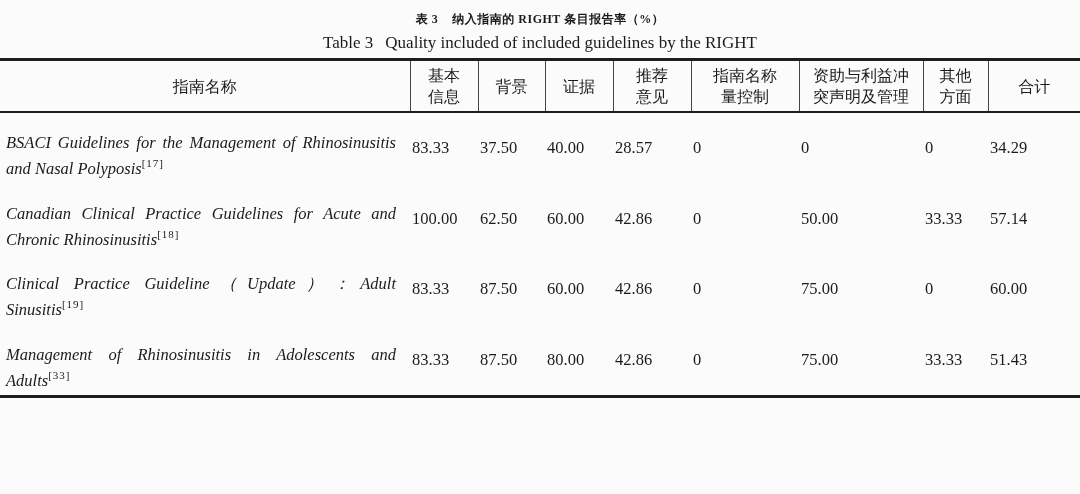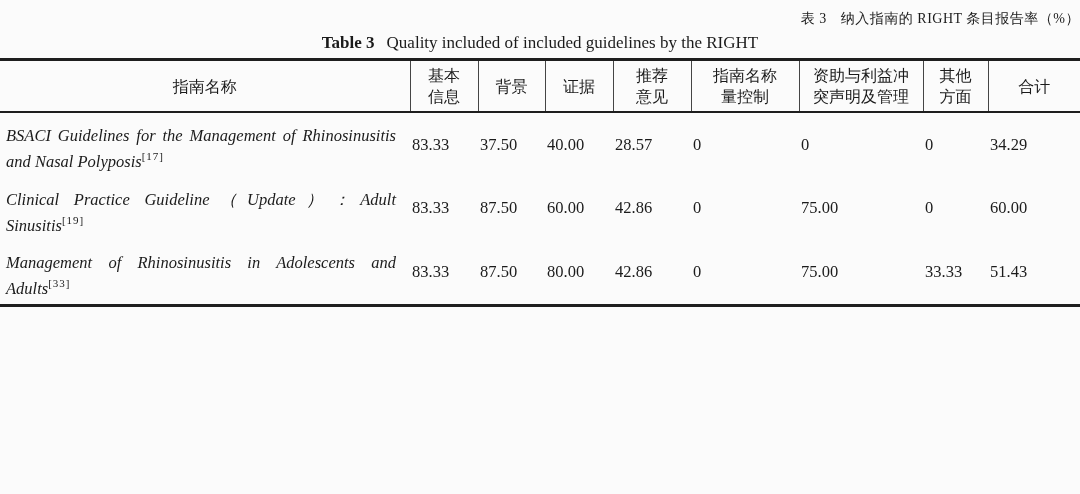--- a/index.html
+++ b/index.html
@@ -11,27 +11,26 @@
     overflow: hidden;
   }
   .page {
     width: 1080px; height: 494px;
     background: #fbfbfb;
     box-sizing: border-box;
     padding-top: 7px;
   }
   .titles { text-align: center; }
   .title-zh {
-    font-size: 14px; font-weight: normal; line-height: 24px;
+    font-size: 12px; font-weight: bold; line-height: 24px;
     letter-spacing: 0.5px;
-    text-align: right;
   }
   .title-zh .t-label { margin-right: 14px; }
   .title-en { font-size: 17px; line-height: 23px; }
-  .title-en .t-label { font-weight: bold; margin-right: 12px; }
+  .title-en .t-label { font-weight: normal; margin-right: 12px; }
 
   table.appraisal {
     margin-top: 4px;
     width: 1080px;
     border-collapse: collapse;
     table-layout: fixed;
     border-top: 3px solid #1e1e1e;
     border-bottom: 3px solid #1e1e1e;
   }
   col.c-name { width: 410px; }
@@ -55,21 +54,21 @@
     white-space: pre-line;
   }
   thead th + th { border-left: 1px solid #454545; }
 
   tbody td { vertical-align: middle; }
   td.name-cell {
     font-style: italic;
     font-size: 16.5px;
     line-height: 20px;
     text-align: justify;
-    padding: 13px 14px 5px 6px;
+    padding: 20px 14px 5px 6px;
   }
   td.name-cell .ref {
     font-style: normal;
     font-size: 11px;
     letter-spacing: 1px;
   }
   td.val-cell {
     text-align: left;
     font-size: 16.5px;
     padding: 5px 2px;
@@ -125,20 +124,31 @@
           <td class="val-cell">83.33</td>
           <td class="val-cell">37.50</td>
           <td class="val-cell">40.00</td>
           <td class="val-cell">28.57</td>
           <td class="val-cell">0</td>
           <td class="val-cell">0</td>
           <td class="val-cell">0</td>
           <td class="val-cell">34.29</td>
         </tr>
         <tr>
+          <td class="name-cell"><span class="gname">Canadian Clinical Practice Guidelines for Acute and Chronic Rhinosinusitis</span><sup class="ref">[18]</sup></td>
+          <td class="val-cell">100.00</td>
+          <td class="val-cell">62.50</td>
+          <td class="val-cell">60.00</td>
+          <td class="val-cell">42.86</td>
+          <td class="val-cell">0</td>
+          <td class="val-cell">50.00</td>
+          <td class="val-cell">33.33</td>
+          <td class="val-cell">57.14</td>
+        </tr>
+        <tr>
           <td class="name-cell"><span class="gname">Clinical Practice Guideline（Update）：Adult Sinusitis</span><sup class="ref">[19]</sup></td>
           <td class="val-cell">83.33</td>
           <td class="val-cell">87.50</td>
           <td class="val-cell">60.00</td>
           <td class="val-cell">42.86</td>
           <td class="val-cell">0</td>
           <td class="val-cell">75.00</td>
           <td class="val-cell">0</td>
           <td class="val-cell">60.00</td>
         </tr>

